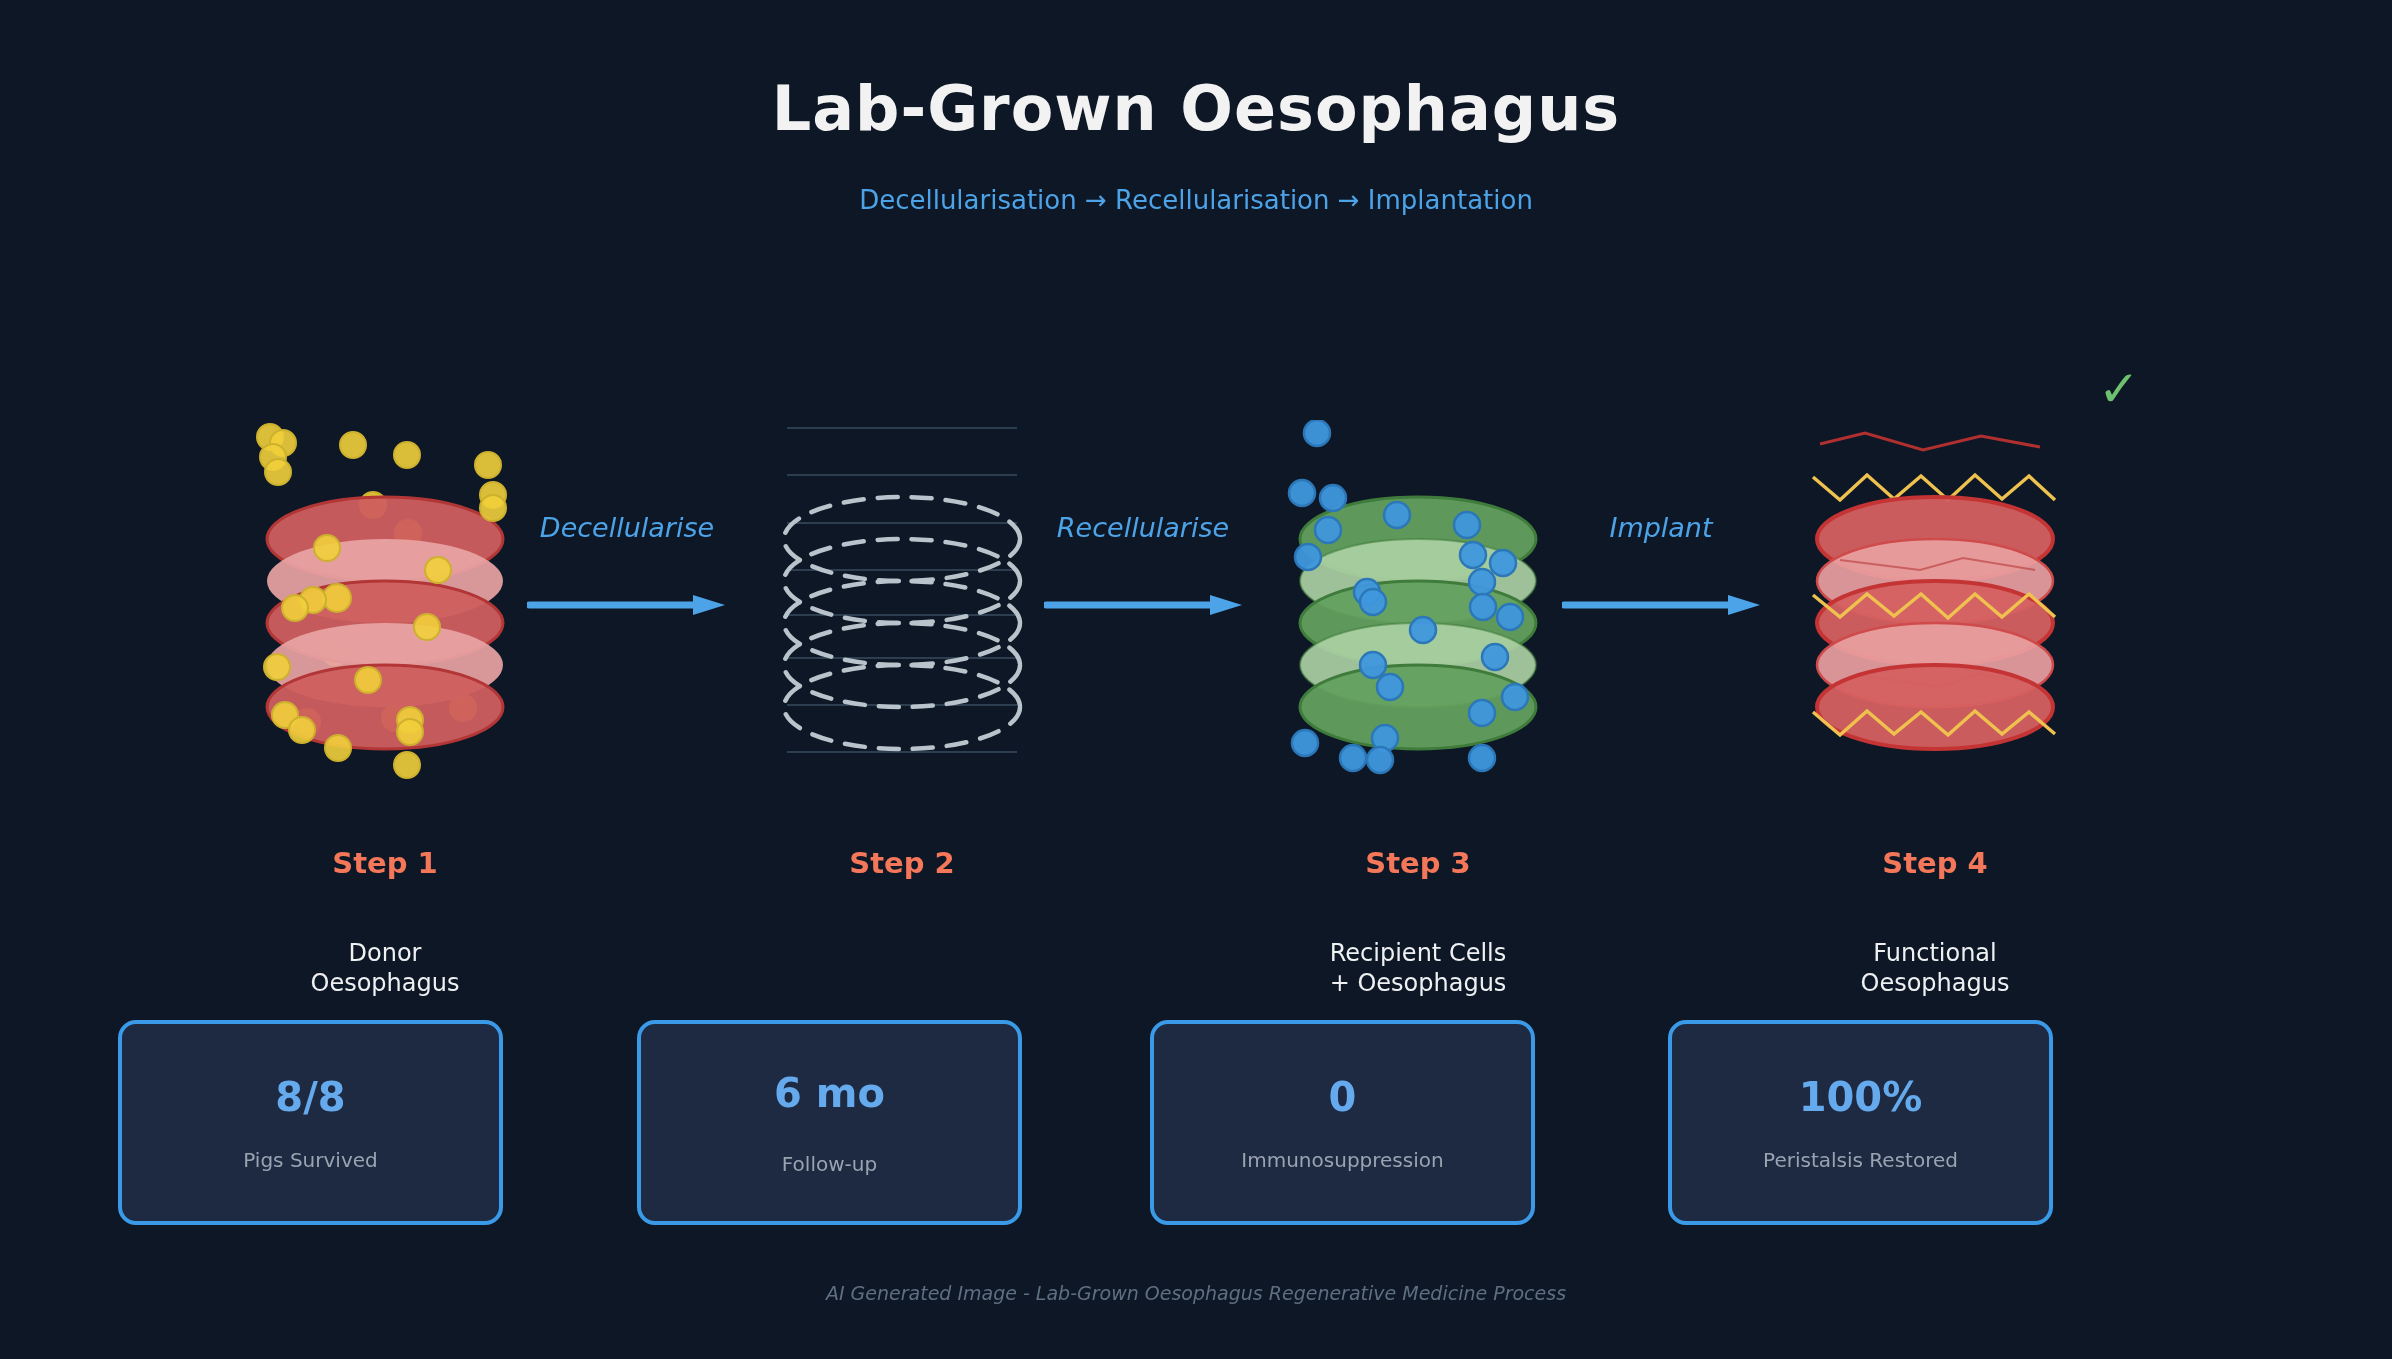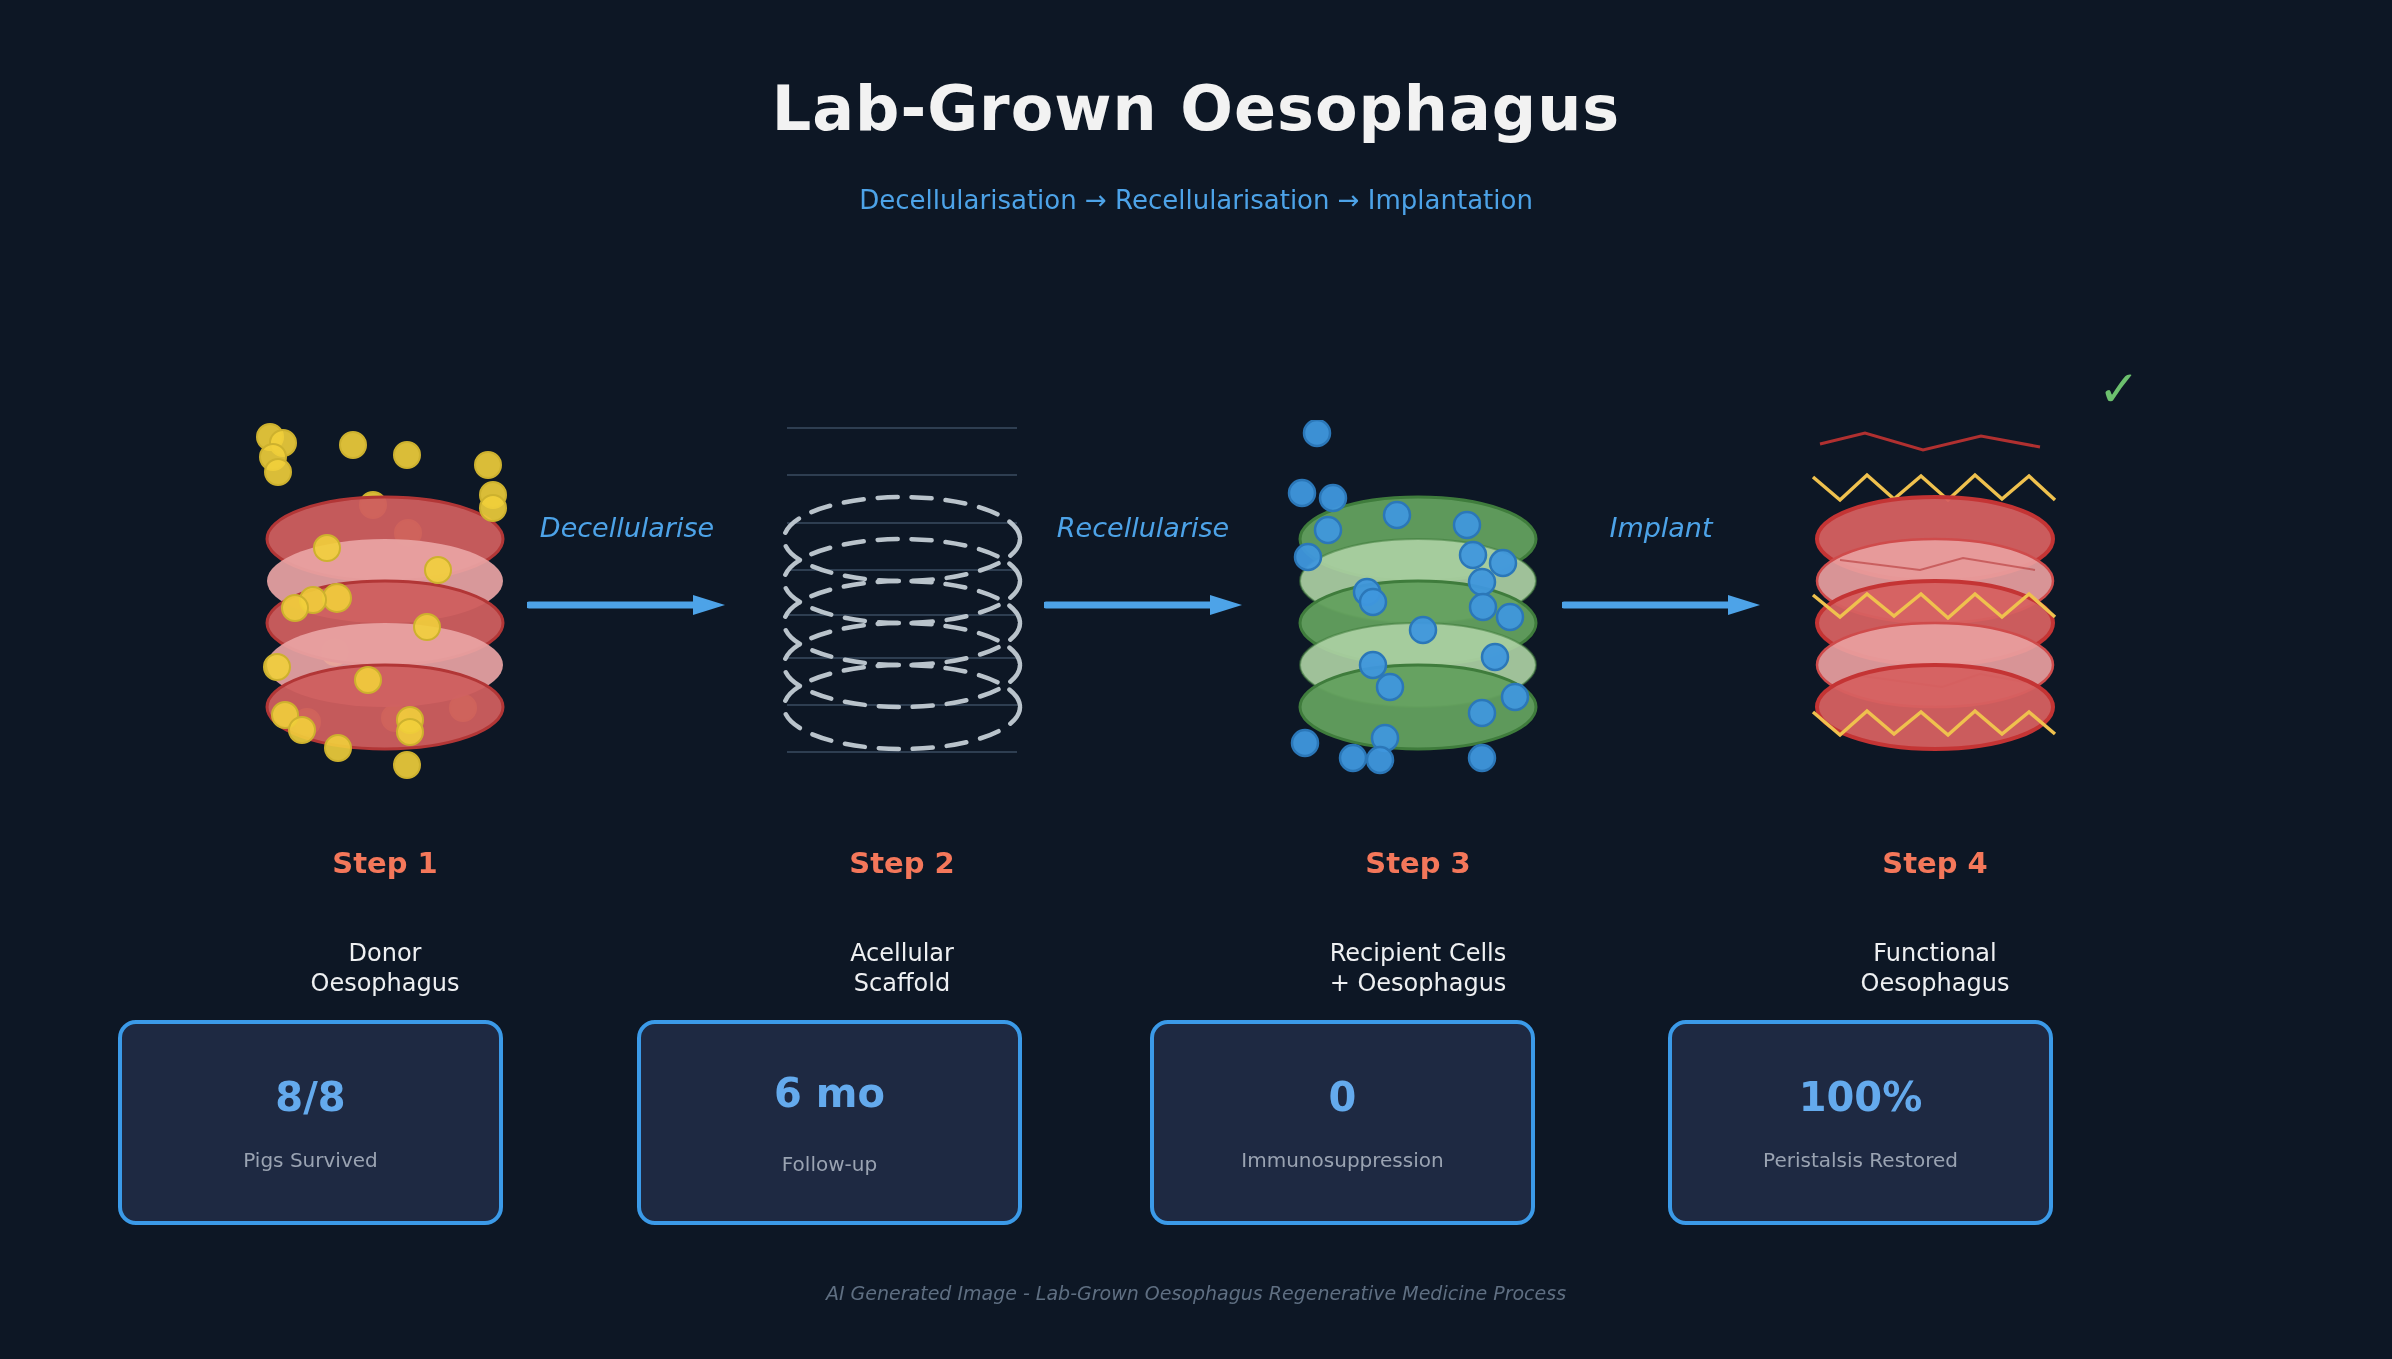--- a/index.html
+++ b/index.html
@@ -203,24 +203,20 @@
 
   <div class="step-label sl1">Step 1</div>
   <div class="step-label sl2">Step 2</div>
   <div class="step-label sl3">Step 3</div>
   <div class="step-label sl4">Step 4</div>
 
   <div class="step-desc sd1">
     <span>Donor</span><br>
     <span>Oesophagus</span>
   </div>
-  <div class="step-desc sd2">
-    <span>Acellular</span><br>
-    <span>Scaffold</span>
-  </div>
   <div class="step-desc sd3">
     <span>Recipient Cells</span><br>
     <span>+ Oesophagus</span>
   </div>
   <div class="step-desc sd4">
     <span>Functional</span><br>
     <span>Oesophagus</span>
   </div>
 
   <div class="stat-box sb1">

